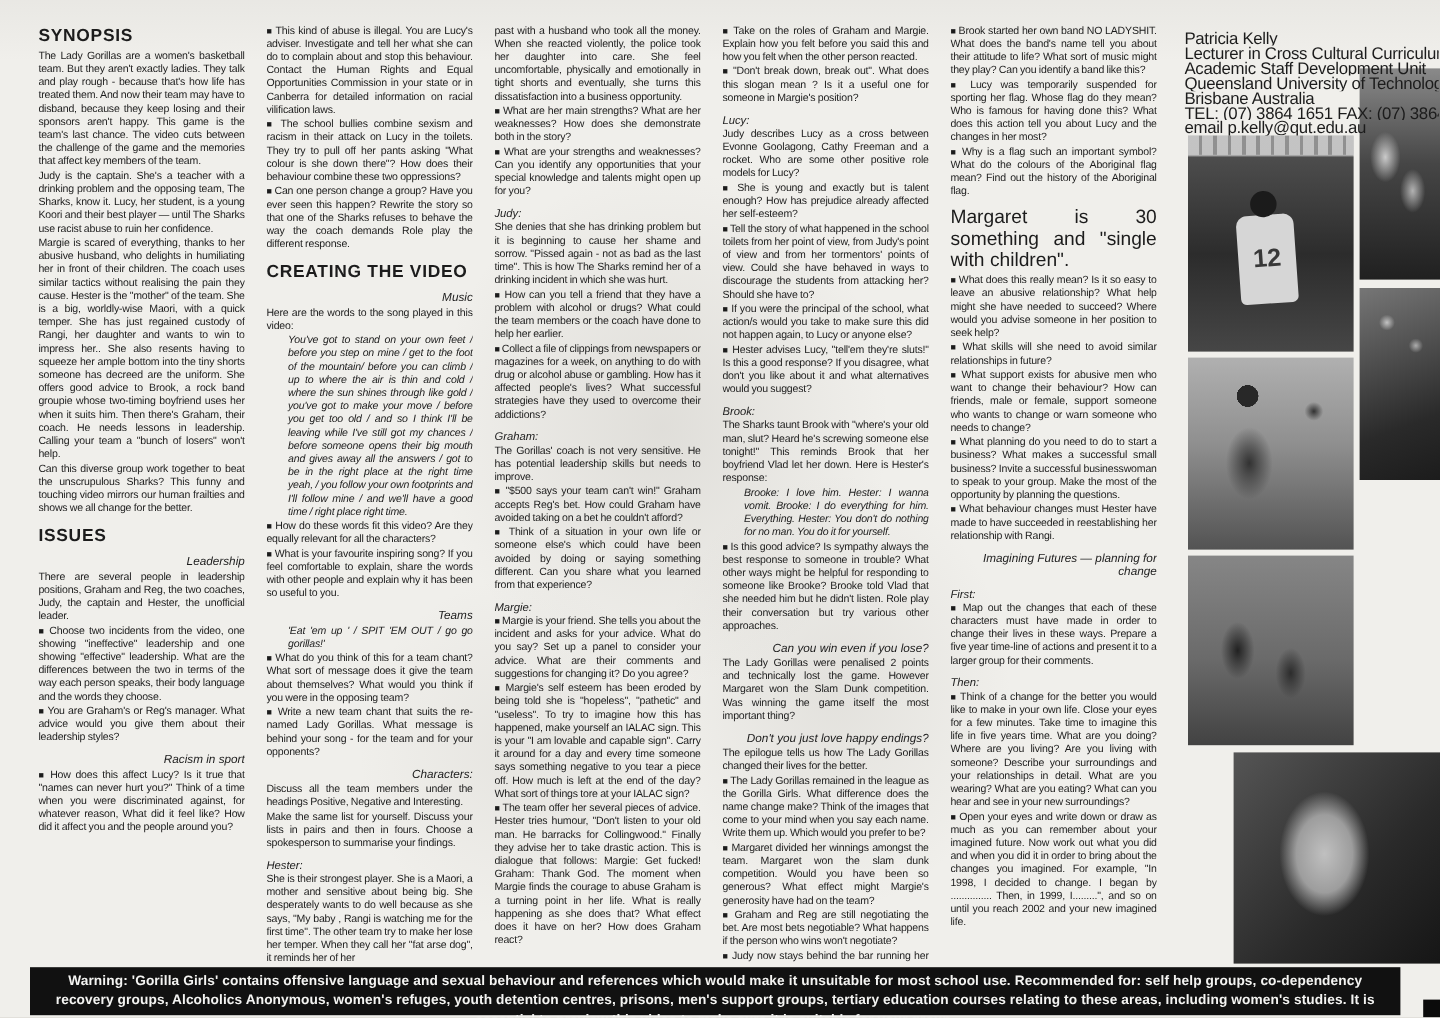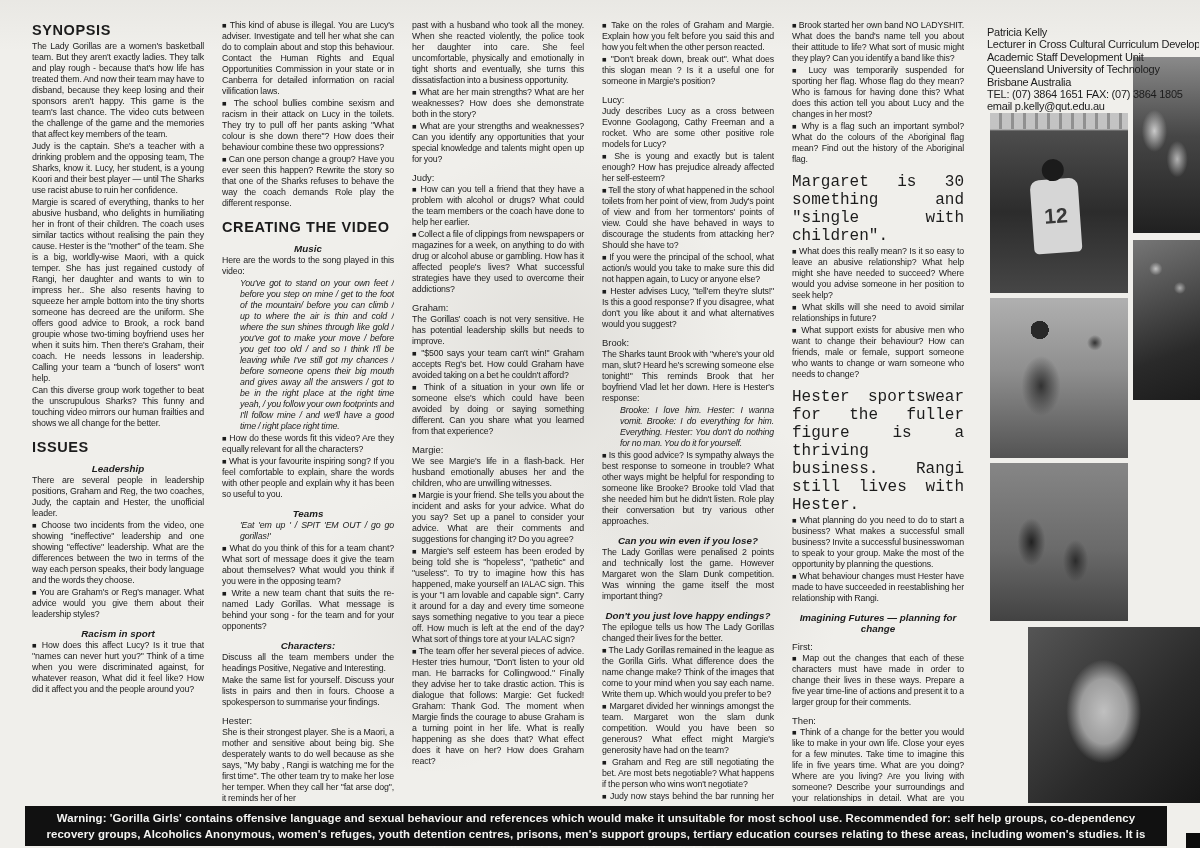--- a/index.html
+++ b/index.html
@@ -18,31 +18,31 @@
       radial-gradient(ellipse 190px 210px at 36% 74%, rgba(150,145,138,.11), transparent 70%),
       linear-gradient(180deg, rgba(120,118,112,.06), rgba(0,0,0,0) 6%);
   }
   .cols{
     position:absolute;left:32px;top:20px;width:938px;height:782px;
     display:flex;gap:18px;z-index:2;
   }
   .col{width:172px;height:782px;overflow:hidden;text-align:justify;}
   .blk{margin:0 0 1px 0;}
   .p,.b,.ly,.dg{font-size:8.8px;line-height:11px;letter-spacing:-0.15px;word-spacing:-0.3px;}
-  .pg{margin-top:8px;font-family:Liberation Mono, monospace;}
+  .pg{margin-top:8px;}
   .b::before{content:"■ ";font-size:7.5px;}
   .ly,.dg{font-style:italic;margin-left:18px;}
   .h1{font-size:14.5px;font-weight:bold;letter-spacing:.6px;text-align:left;margin:10px 0 3px 0;}
   .col .h1:first-child{margin-top:2px;}
-  .h2{font-size:9.8px;font-weight:bold;font-style:italic;text-align:center;margin:8px 0 1px 0;}
-  .h3{font-size:9.4px;text-align:left;margin:7px 0 1px 0;color:#222;}
+  .h2{font-size:9.8px;font-weight:normal;font-style:italic;text-align:right;margin:8px 0 1px 0;}
+  .h3{font-size:9.4px;font-style:italic;text-align:left;margin:7px 0 1px 0;color:#222;}
   
   .contact{
     position:absolute;left:987px;top:26px;width:212px;z-index:2;
-    font-size:11px;line-height:12.4px;letter-spacing:-0.25px;
+    font-size:14px;line-height:12.4px;letter-spacing:-0.25px;
   }
   .contact-line{white-space:nowrap;overflow:hidden;}
   
   .photo{position:absolute;z-index:1;filter:saturate(0);}
   .ph-court-top{
     left:1133px;top:57px;width:67px;height:176px;
     background:
       radial-gradient(ellipse 18px 30px at 32% 42%, #cfcabe 0%, rgba(207,202,190,0) 70%),
       radial-gradient(ellipse 15px 26px at 66% 58%, #b8b2a6 0%, rgba(184,178,166,0) 70%),
       linear-gradient(180deg,#8e8a81 0%,#4a463f 45%,#21201d 100%);
@@ -142,28 +142,28 @@
         <div class="blk p">Discuss all the team members under the headings Positive, Negative and Interesting.</div>
         <div class="blk p">Make the same list for yourself. Discuss your lists in pairs and then in fours. Choose a spokesperson to summarise your findings.</div>
         <div class="blk h3">Hester:</div>
         <div class="blk p">She is their strongest player. She is a Maori, a mother and sensitive about being big. She desperately wants to do well because as she says, "My baby , Rangi is watching me for the first time". The other team try to make her lose her temper. When they call her "fat arse dog", it reminds her of her</div>
       </div>
       <div class="col">
         <div class="blk p">past with a husband who took all the money. When she reacted violently, the police took her daughter into care. She feel uncomfortable, physically and emotionally in tight shorts and eventually, she turns this dissatisfaction into a business opportunity.</div>
         <div class="blk b">What are her main strengths? What are her weaknesses? How does she demonstrate both in the story?</div>
         <div class="blk b">What are your strengths and weaknesses? Can you identify any opportunities that your special knowledge and talents might open up for you?</div>
         <div class="blk h3">Judy:</div>
+        <div class="blk p">She denies that she has drinking problem but it is beginning to cause her shame and sorrow. "Pissed again - not as bad as the last time". This is how The Sharks remind her of a drinking incident in which she was hurt.</div>
         <div class="blk b">How can you tell a friend that they have a problem with alcohol or drugs? What could the team members or the coach have done to help her earlier.</div>
         <div class="blk b">Collect a file of clippings from newspapers or magazines for a week, on anything to do with drug or alcohol abuse or gambling. How has it affected people's lives? What successful strategies have they used to overcome their addictions?</div>
         <div class="blk h3">Graham:</div>
         <div class="blk p">The Gorillas' coach is not very sensitive. He has potential leadership skills but needs to improve.</div>
         <div class="blk b">"$500 says your team can't win!" Graham accepts Reg's bet. How could Graham have avoided taking on a bet he couldn't afford?</div>
         <div class="blk b">Think of a situation in your own life or someone else's which could have been avoided by doing or saying something different. Can you share what you learned from that experience?</div>
         <div class="blk h3">Margie:</div>
-        <div class="blk p">We see Margie's life in a flash-back. Her husband emotionally abuses her and the children, who are unwilling witnesses.</div>
         <div class="blk b">Margie is your friend. She tells you about the incident and asks for your advice. What do you say? Set up a panel to consider your advice. What are their comments and suggestions for changing it? Do you agree?</div>
         <div class="blk b">Margie's self esteem has been eroded by being told she is "hopeless", "pathetic" and "useless". To try to imagine how this has happened, make yourself an IALAC sign. This is your "I am lovable and capable sign". Carry it around for a day and every time someone says something negative to you tear a piece off. How much is left at the end of the day? What sort of things tore at your IALAC sign?</div>
         <div class="blk b">The team offer her several pieces of advice. Hester tries humour, "Don't listen to your old man. He barracks for Collingwood." Finally they advise her to take drastic action. This is dialogue that follows: Margie: Get fucked! Graham: Thank God. The moment when Margie finds the courage to abuse Graham is a turning point in her life. What is really happening as she does that? What effect does it have on her? How does Graham react?</div>
       </div>
       <div class="col">
         <div class="blk b">Take on the roles of Graham and Margie. Explain how you felt before you said this and how you felt when the other person reacted.</div>
         <div class="blk b">"Don't break down, break out". What does this slogan mean ? Is it a useful one for someone in Margie's position?</div>
         <div class="blk h3">Lucy:</div>
         <div class="blk p">Judy describes Lucy as a cross between Evonne Goolagong, Cathy Freeman and a rocket. Who are some other positive role models for Lucy?</div>
         <div class="blk b">She is young and exactly but is talent enough? How has prejudice already affected her self-esteem?</div>
@@ -184,21 +184,20 @@
         <div class="blk b">Judy now stays behind the bar running her own pub. What changes would Judy have had to make to succeed behind the bar of a pub? Investigate the 12 step program for overcoming addiction. How do such programs help?</div>
       </div>
       <div class="col">
         <div class="blk b">Brook started her own band NO LADYSHIT. What does the band's name tell you about their attitude to life? What sort of music might they play? Can you identify a band like this?</div>
         <div class="blk b">Lucy was temporarily suspended for sporting her flag. Whose flag do they mean? Who is famous for having done this? What does this action tell you about Lucy and the changes in her most?</div>
         <div class="blk b">Why is a flag such an important symbol? What do the colours of the Aboriginal flag mean? Find out the history of the Aboriginal flag.</div>
         <div class="blk pg">Margaret is 30 something and "single with children".</div>
         <div class="blk b">What does this really mean? Is it so easy to leave an abusive relationship? What help might she have needed to succeed? Where would you advise someone in her position to seek help?</div>
         <div class="blk b">What skills will she need to avoid similar relationships in future?</div>
         <div class="blk b">What support exists for abusive men who want to change their behaviour? How can friends, male or female, support someone who wants to change or warn someone who needs to change?</div>
-        <div class="blk pg">Hester sportswear for the fuller figure is a thriving business. Rangi still lives with Hester.</div>
         <div class="blk b">What planning do you need to do to start a business? What makes a successful small business? Invite a successful businesswoman to speak to your group. Make the most of the opportunity by planning the questions.</div>
         <div class="blk b">What behaviour changes must Hester have made to have succeeded in reestablishing her relationship with Rangi.</div>
         <div class="blk h2">Imagining Futures — planning for change</div>
         <div class="blk h3">First:</div>
         <div class="blk b">Map out the changes that each of these characters must have made in order to change their lives in these ways. Prepare a five year time-line of actions and present it to a larger group for their comments.</div>
         <div class="blk h3">Then:</div>
         <div class="blk b">Think of a change for the better you would like to make in your own life. Close your eyes for a few minutes. Take time to imagine this life in five years time. What are you doing? Where are you living? Are you living with someone? Describe your surroundings and your relationships in detail. What are you wearing? What are you eating? What can you hear and see in your new surroundings?</div>
         <div class="blk b">Open your eyes and write down or draw as much as you can remember about your imagined future. Now work out what you did and when you did it in order to bring about the changes you imagined. For example, "In 1998, I decided to change. I began by ............... Then, in 1999, I.........", and so on until you reach 2002 and your new imagined life.</div>
       </div>
     </div>

